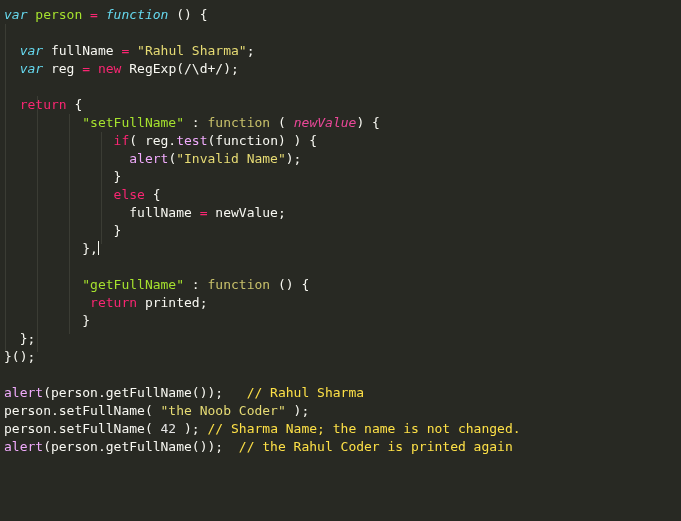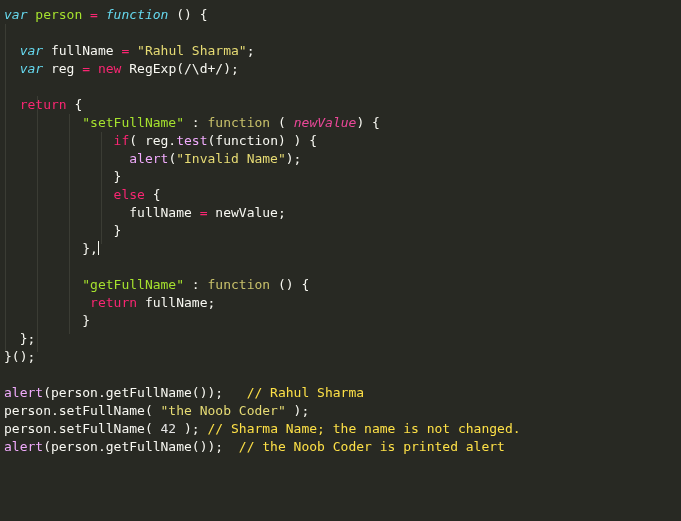--- a/index.html
+++ b/index.html
@@ -88,24 +88,24 @@
       <div class="line"><span class="pl">          </span><span class="fn">"setFullName"</span><span class="pl"> : </span><span class="ty">function</span><span class="pl"> (</span><span class="pr">newValue</span><span class="pl">) {</span></div>
       <div class="line"><span class="pl">              </span><span class="k">if</span><span class="pl">( reg.</span><span class="bi">test</span><span class="pl">(function) ) {</span></div>
       <div class="line"><span class="pl">                </span><span class="bi">alert</span><span class="pl">(</span><span class="st">"Invalid Name"</span><span class="pl">);</span></div>
       <div class="line"><span class="pl">              }</span></div>
       <div class="line"><span class="pl">              </span><span class="k">else</span><span class="pl"> {</span></div>
       <div class="line"><span class="pl">                fullName </span><span class="k">=</span><span class="pl"> newValue;</span></div>
       <div class="line"><span class="pl">              }</span></div>
       <div class="line"><span class="pl">          },</span><span class="cursor"></span></div>
       <div class="line">&nbsp;</div>
       <div class="line"><span class="pl">          </span><span class="fn">"getFullName"</span><span class="pl"> : </span><span class="ty">function</span><span class="pl"> () {</span></div>
-      <div class="line"><span class="pl">           </span><span class="k">return</span><span class="pl"> fullName;</span></div>
+      <div class="line"><span class="pl">           </span><span class="k">return</span><span class="pl"> printed;</span></div>
       <div class="line"><span class="pl">          }</span></div>
       <div class="line"><span class="pl">  };</span></div>
       <div class="line"><span class="pl">}();</span></div>
       <div class="line">&nbsp;</div>
       <div class="line"><span class="bi">alert</span><span class="pl">(person.getFullName());   </span><span class="cm">// Rahul Sharma</span></div>
       <div class="line"><span class="pl">person.setFullName( </span><span class="st">"the Noob Coder"</span><span class="pl"> );</span></div>
       <div class="line"><span class="pl">person.setFullName( </span><span class="num">42</span><span class="pl"> ); </span><span class="cm">// Sharma Name; the name is not changed.</span></div>
-      <div class="line"><span class="bi">alert</span><span class="pl">(person.getFullName());  </span><span class="cm">// the Noob Coder is printed alert</span></div>
+      <div class="line"><span class="bi">alert</span><span class="pl">(person.getFullName());  </span><span class="cm">// the Rahul Coder is printed again</span></div>
     </div>
 
 </div>
 
 </body></html>

